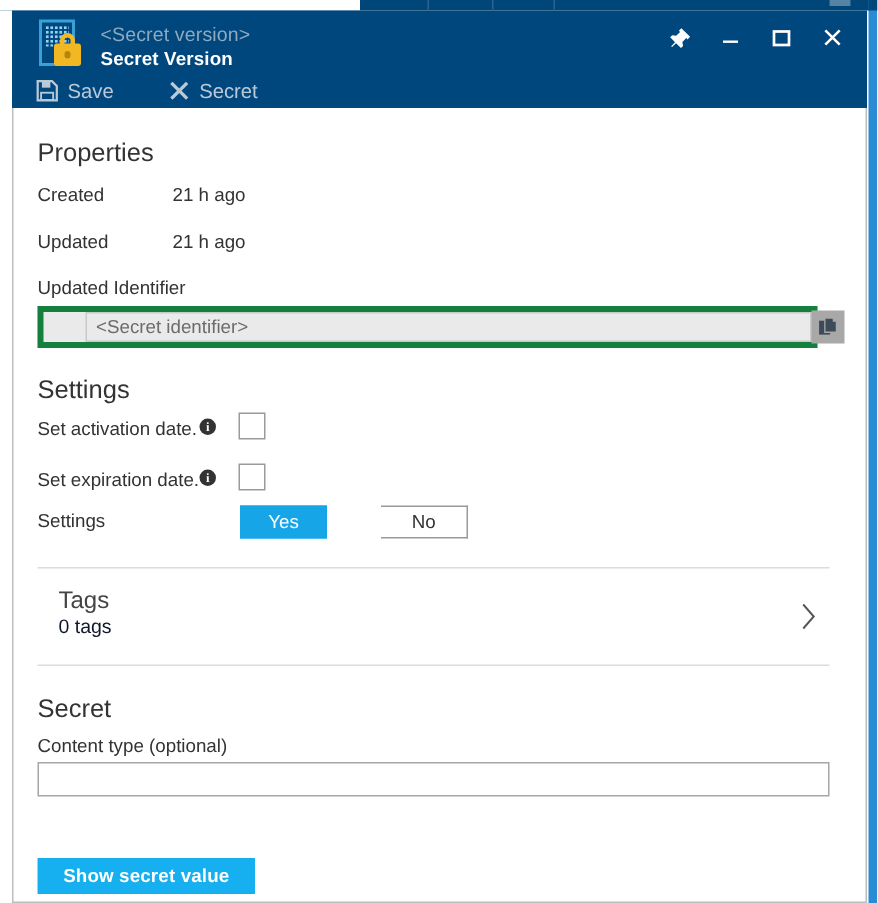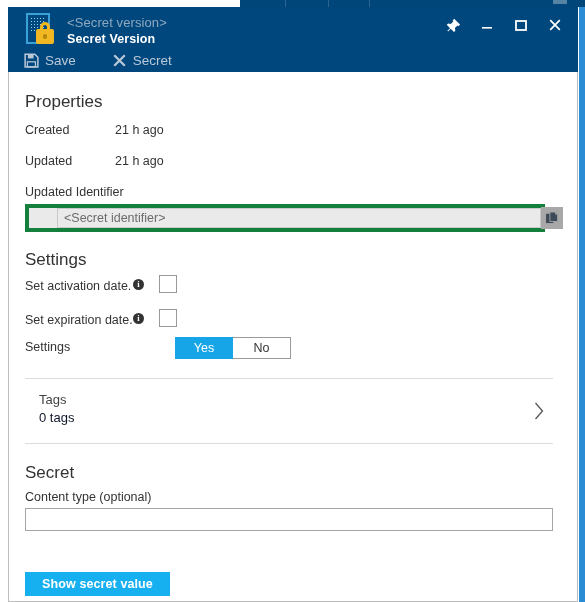--- a/index.html
+++ b/index.html
@@ -269,23 +269,24 @@
     left: 150px;
     width: 18px; height: 18px;
     border: 1px solid #9a9a9a;
     background: #ffffff;
     cursor: pointer;
   }
 
   
   .toggle {
     position: absolute;
-    left: 166px; top: 265px;
+    left: 151px; top: 265px;
     display: flex;
     height: 28px;
+    gap: 36px;
   }
   .toggle .opt {
     width: 58px;
     height: 22px;
     display: flex;
     align-items: center;
     justify-content: center;
     font-size: 12.5px;
     cursor: pointer;
   }
@@ -306,21 +307,21 @@
     position: absolute;
     left: 16px; top: 306px;
     width: 528px; height: 66px;
     border-top: 1px solid #dcdcdc;
     border-bottom: 1px solid #dcdcdc;
     cursor: pointer;
   }
   .tags-title {
     position: absolute;
     left: 14px; top: 13px;
-    font-size: 13px;
+    font-size: 16px;
     color: #444444;
   }
   .tags-count {
     position: absolute;
     left: 14px; top: 31px;
     font-size: 13px;
     color: #0f172a;
   }
   .tags-chevron {
     position: absolute;

